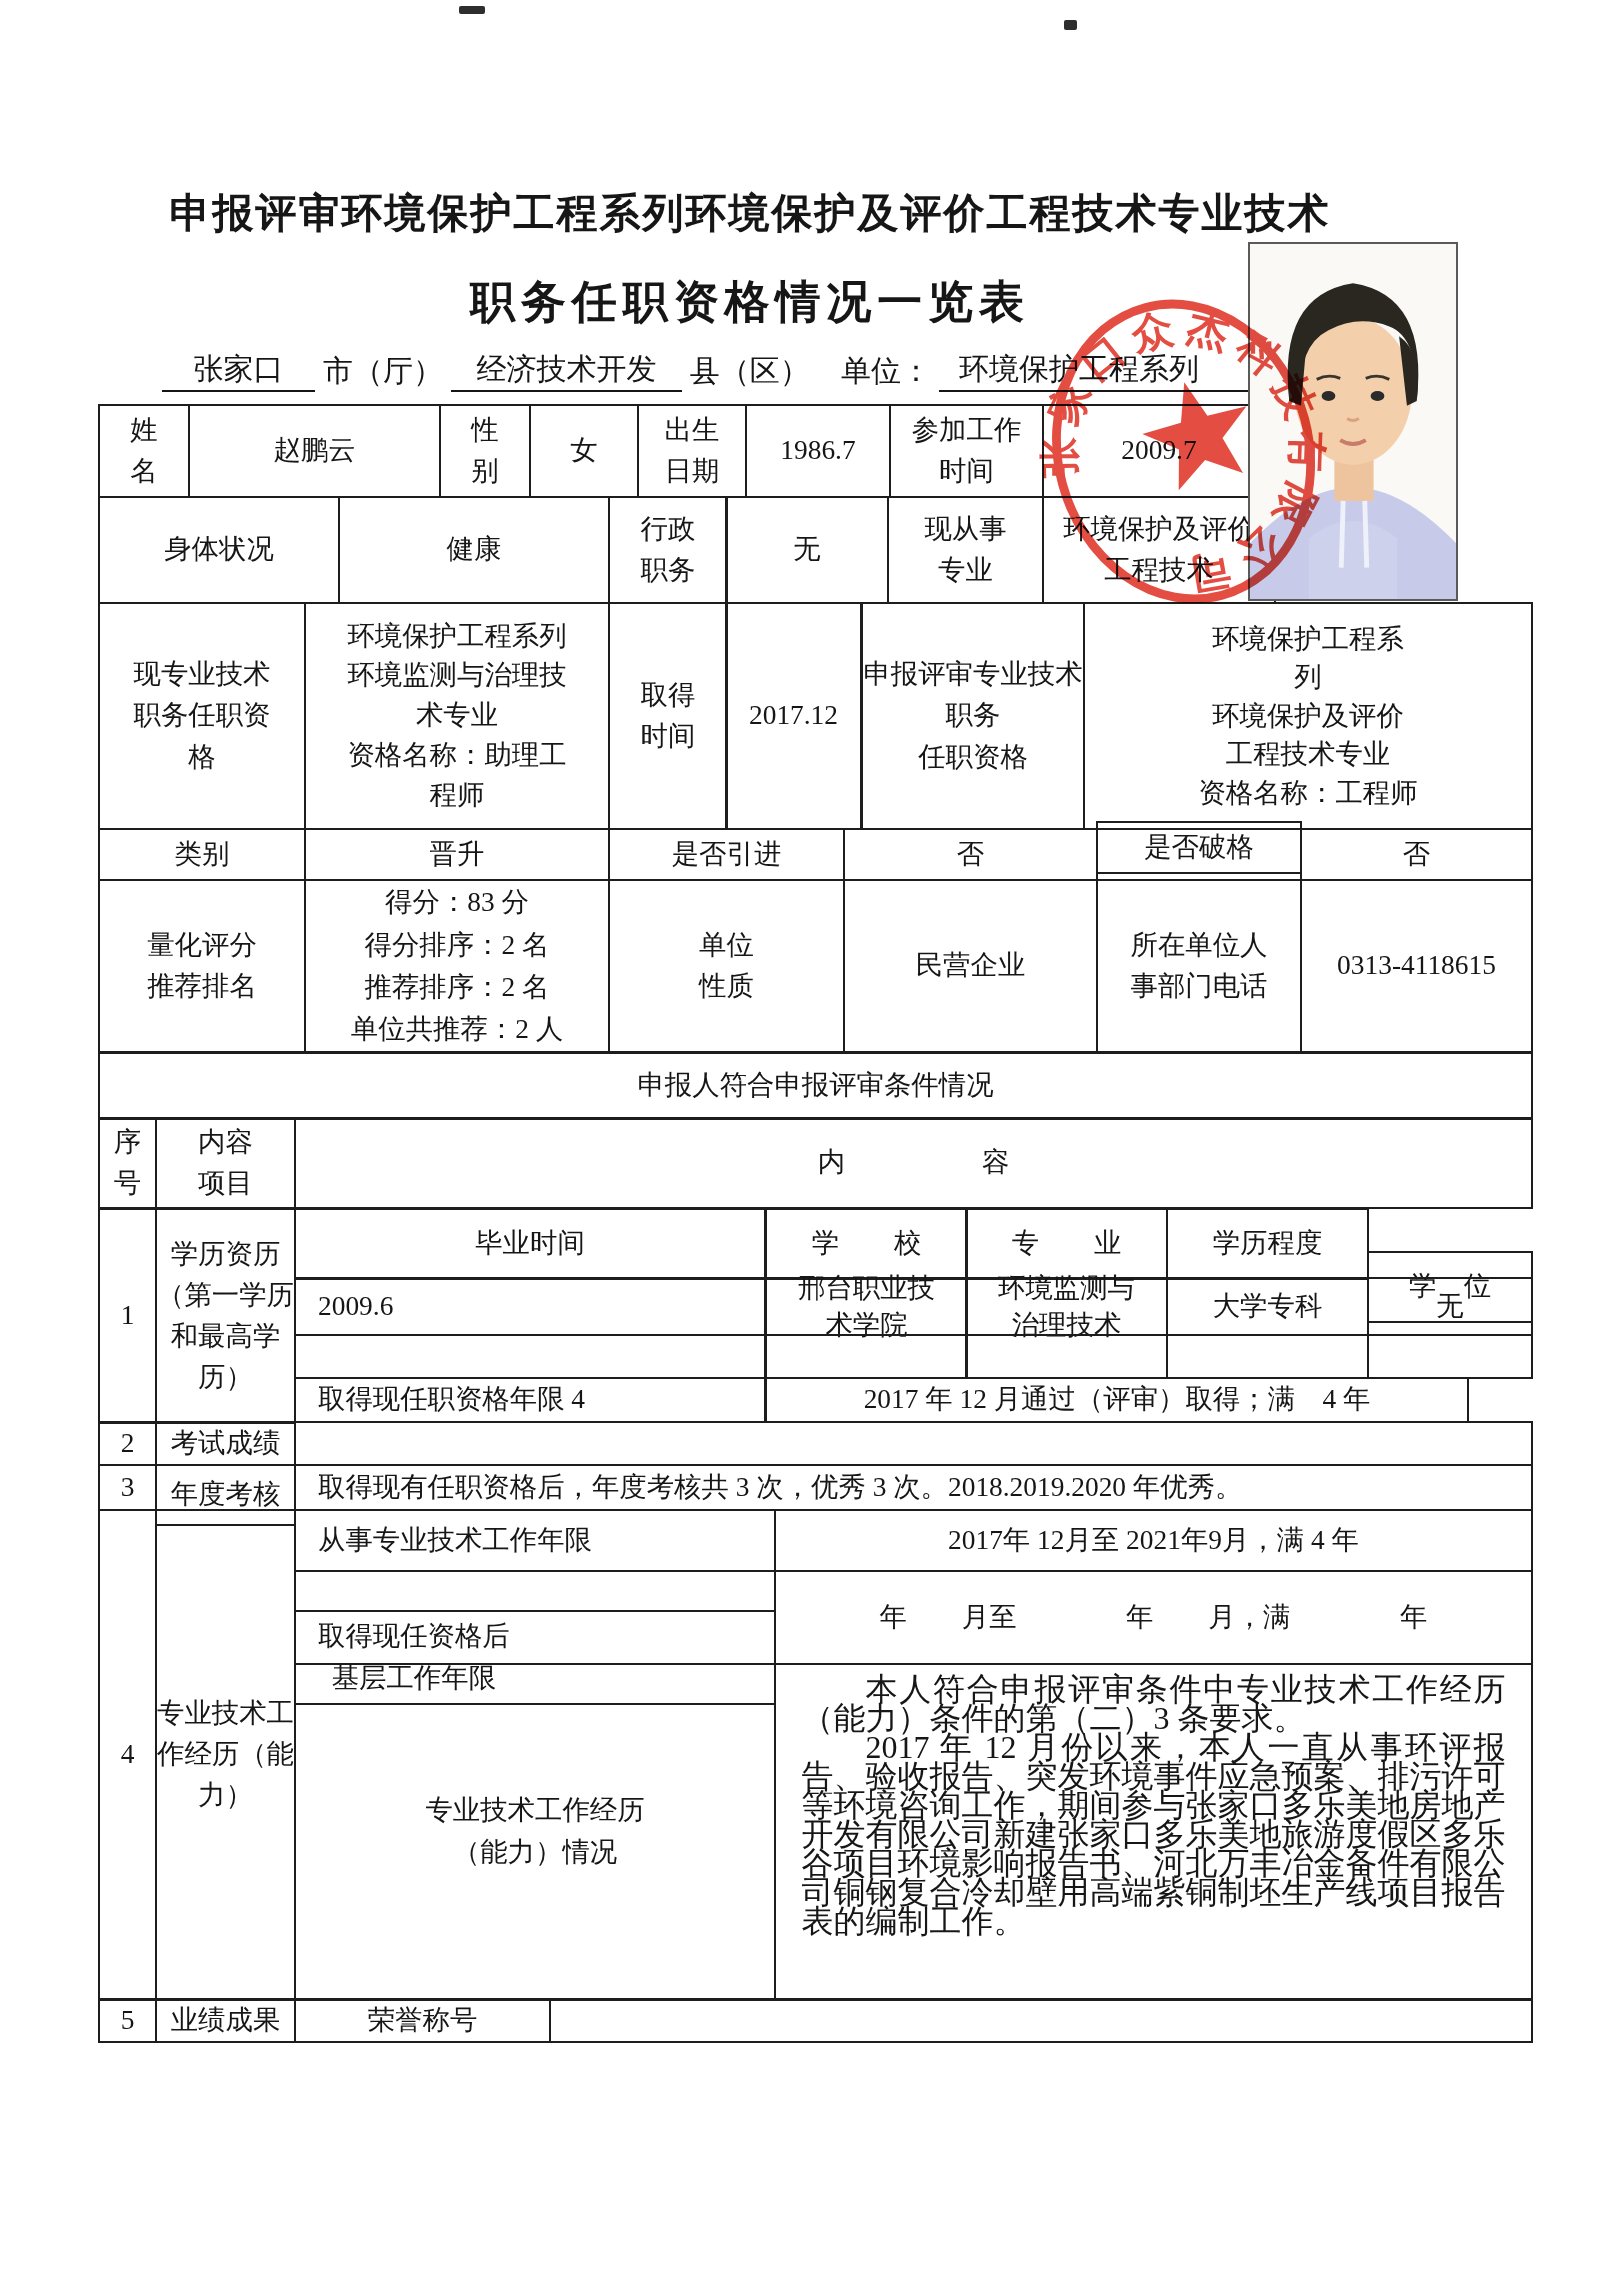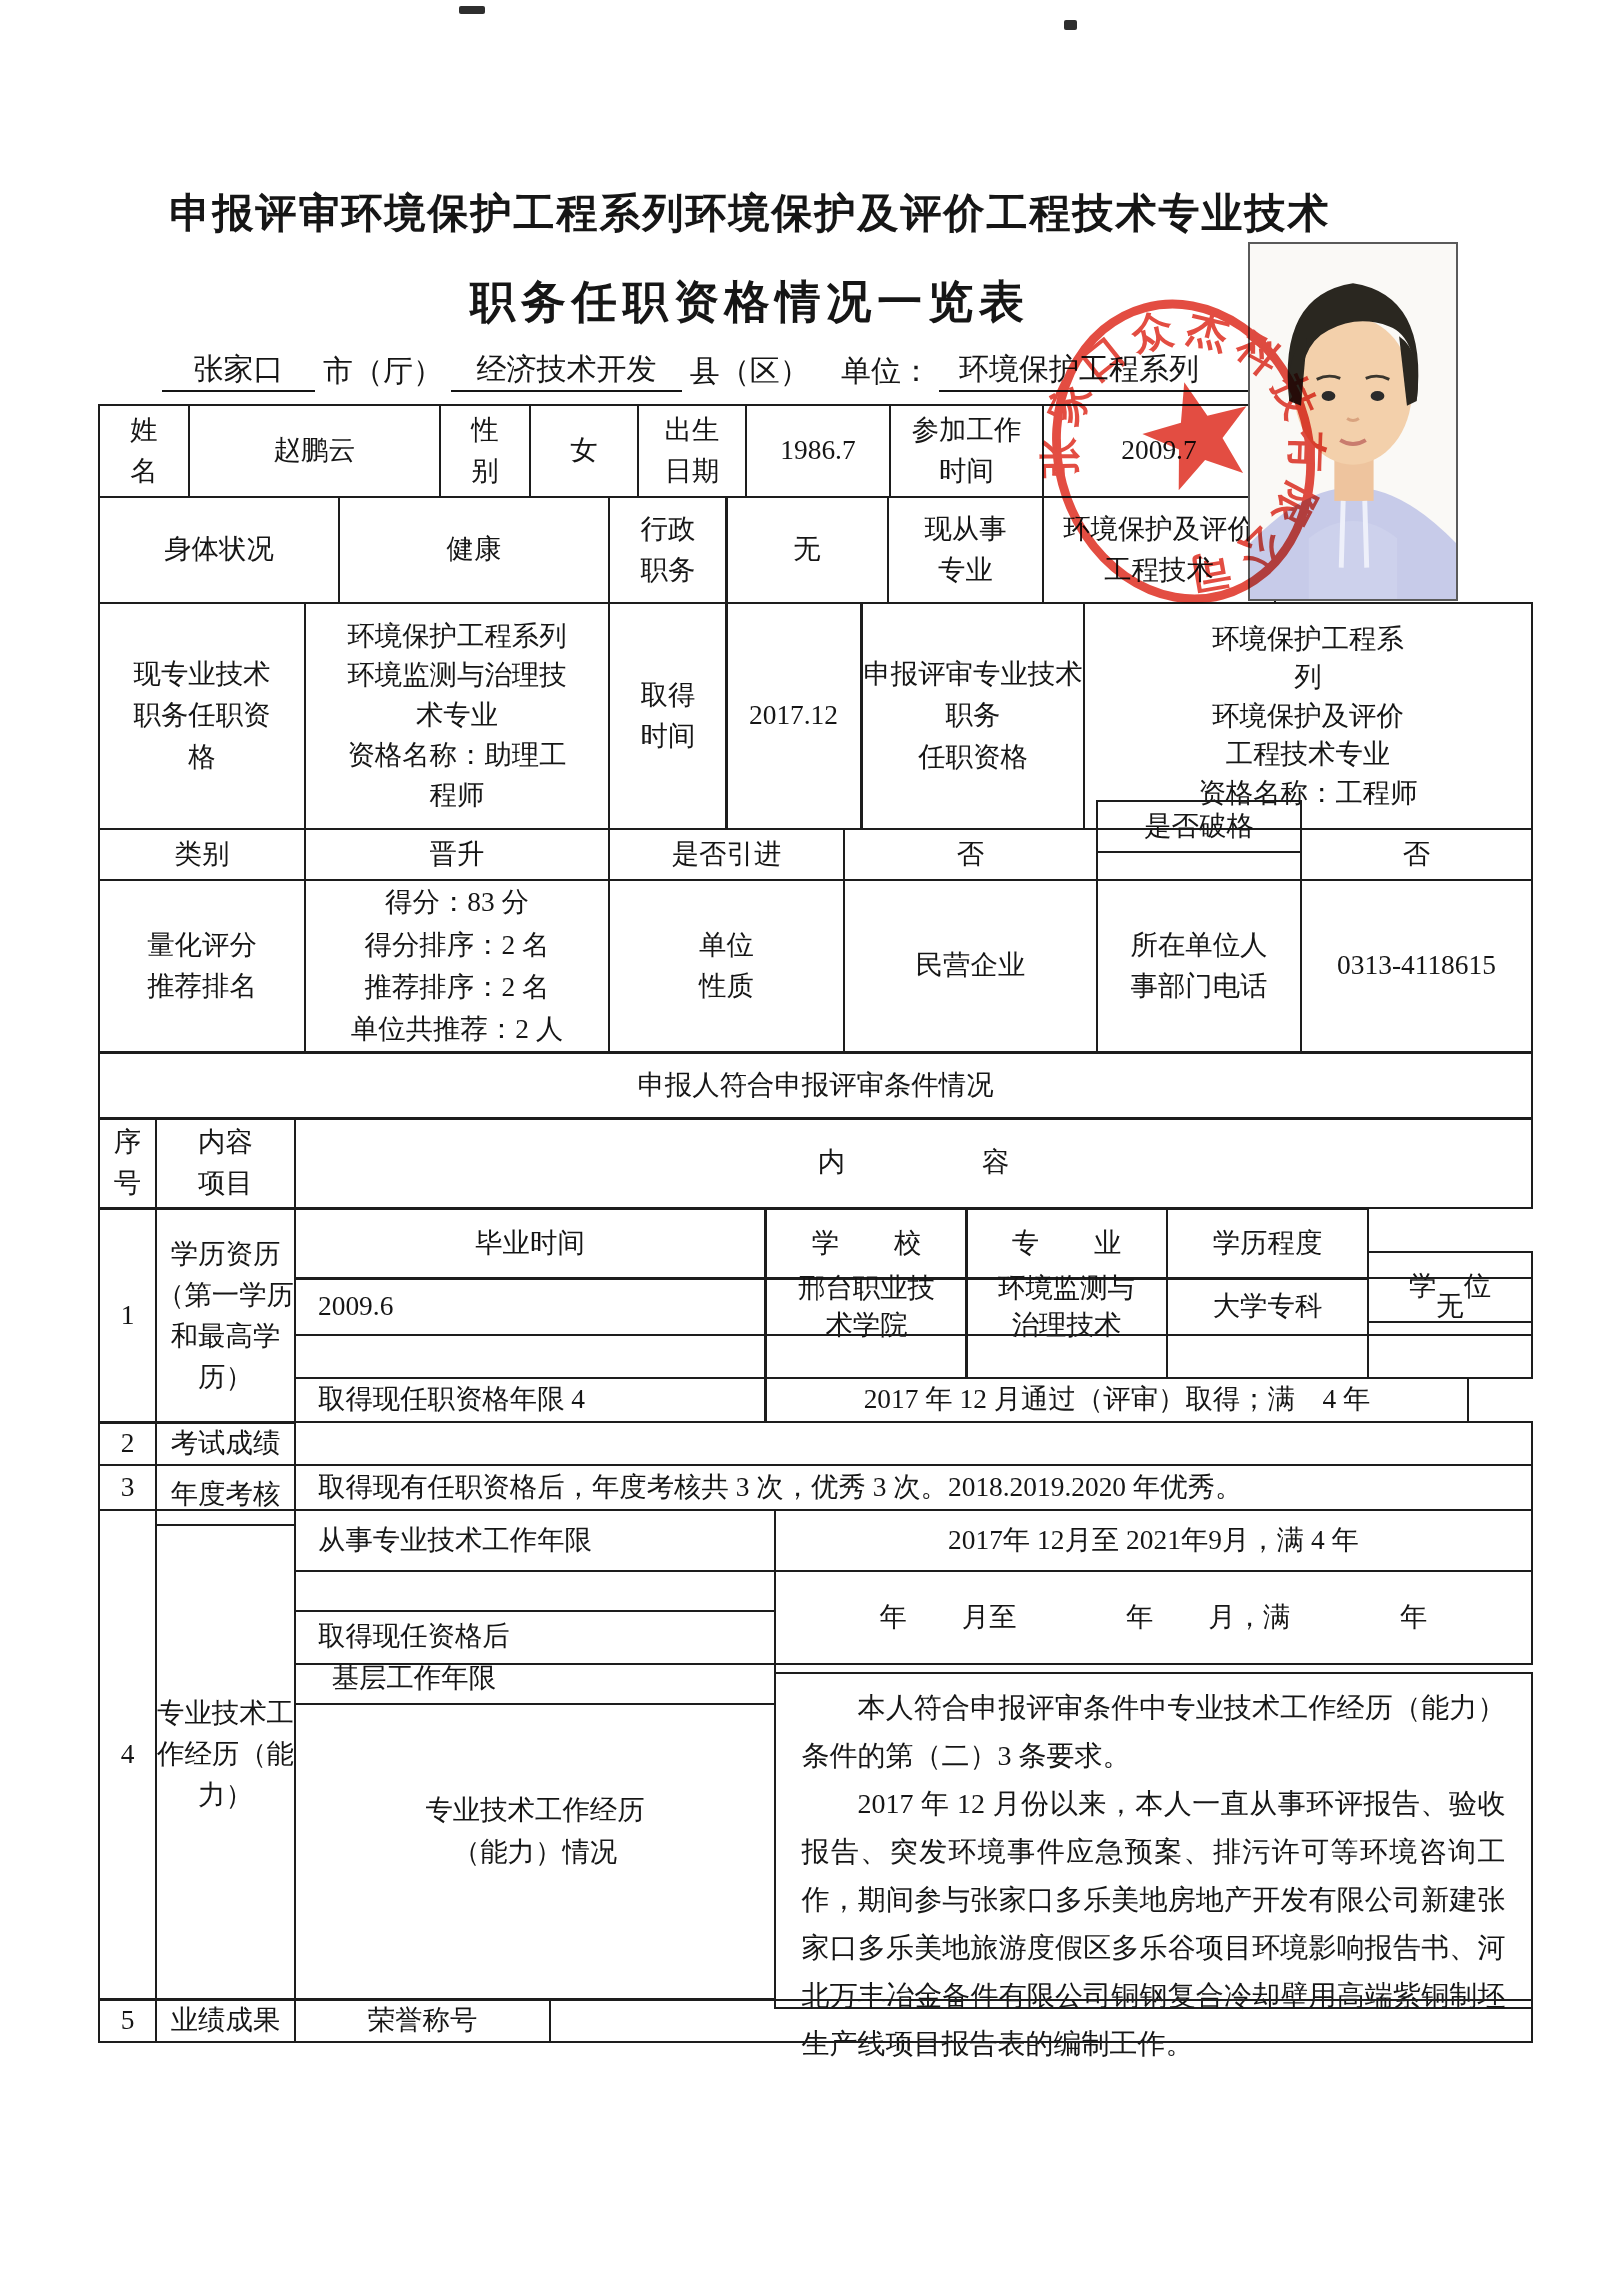--- a/index.html
+++ b/index.html
@@ -11,21 +11,21 @@
   .pre{white-space:pre-line;}
   .left{justify-content:flex-start;text-align:center;padding-left:22px;}
   .title{position:absolute;left:98px;width:1304px;text-align:center;font-weight:700;
          font-family:"Liberation Sans","DejaVu Sans",sans-serif;}
   .t1{top:186px;font-size:41px;letter-spacing:2px;}
   .t2{top:272px;font-size:45px;letter-spacing:5.9px;}
   .subline{position:absolute;left:162px;top:349px;width:1274px;display:flex;
            align-items:flex-end;font-size:30px;white-space:nowrap;}
   .u{display:inline-block;border-bottom:2.9px solid #151515;padding:0 17.6px;text-align:center;}
   .plain{margin:0 7.8px;}
-  .para{display:block;text-align:justify;padding:9.8px 25.5px;font-size:28px;line-height:48px;margin-top:9px;}
+  .para{display:block;text-align:justify;padding:9.8px 25.5px;font-size:32px;line-height:29px;}
   .para p{margin:0;text-indent:2em;}
   .photo{position:absolute;left:1248px;top:242px;width:210px;height:359px;
          border:2px solid #5a5a5a;box-sizing:border-box;background:#faf9f7;z-index:5;}
   .stamp{position:absolute;left:1019px;top:270px;width:333px;height:358px;z-index:6;
          opacity:.88;mix-blend-mode:multiply;pointer-events:none;}
   .speck{position:absolute;background:#2e2e2e;border-radius:2px;}
 </style>
 </head>
 <body>
 
@@ -83,21 +83,21 @@
 <div class="cell pre" style="left:1083px;top:602px;width:450px;height:228px;line-height:1.4;">环境保护工程系
 列
 环境保护及评价
 工程技术专业
 资格名称：工程师</div>
 
 <div class="cell" style="left:98px;top:828px;width:208px;height:53px;">类别</div>
 <div class="cell" style="left:304px;top:828px;width:306px;height:53px;">晋升</div>
 <div class="cell" style="left:608px;top:828px;width:237px;height:53px;">是否引进</div>
 <div class="cell" style="left:843px;top:828px;width:255px;height:53px;">否</div>
-<div class="cell" style="left:1096px;top:800px;width:206px;height:53px;">是否破格</div>
+<div class="cell" style="left:1096px;top:821px;width:206px;height:53px;">是否破格</div>
 <div class="cell" style="left:1300px;top:828px;width:233px;height:53px;">否</div>
 
 <div class="cell pre" style="left:98px;top:879px;width:208px;height:174px;">量化评分
 推荐排名</div>
 <div class="cell pre" style="left:304px;top:879px;width:306px;height:174px;line-height:1.55;">得分：83 分
 得分排序：2 名
 推荐排序：2 名
 单位共推荐：2 人</div>
 <div class="cell pre" style="left:608px;top:879px;width:237px;height:174px;">单位
 性质</div>

